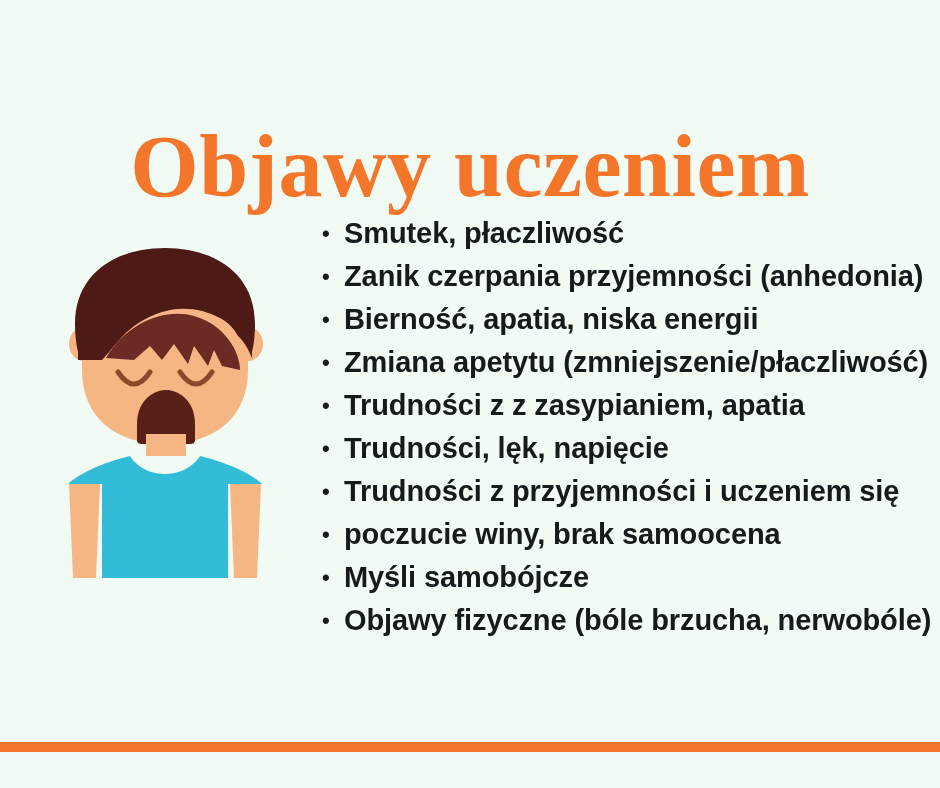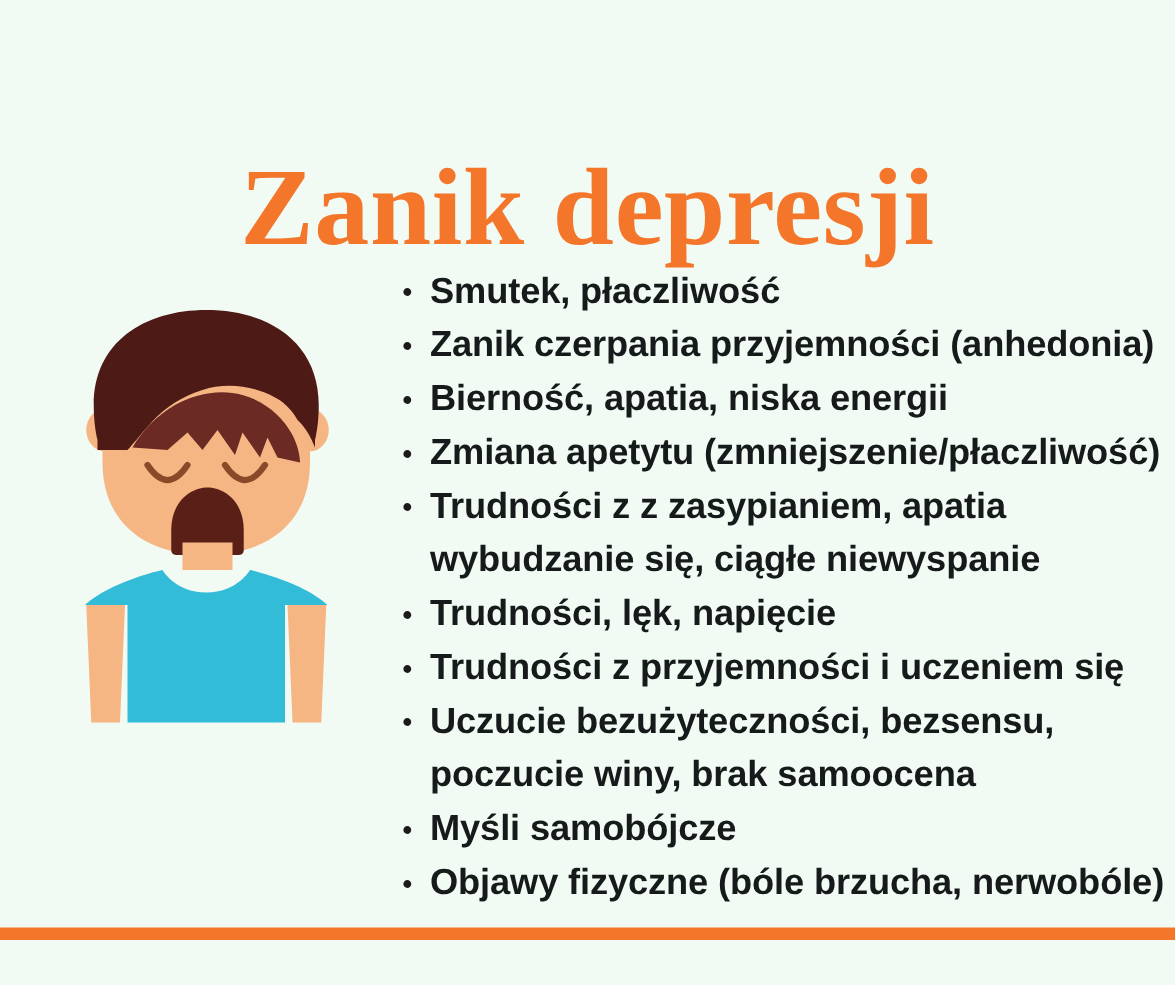--- a/index.html
+++ b/index.html
@@ -90,21 +90,21 @@
     width: 940px;
     height: 10px;
     background: #f4762b;
   }
 </style>
 </head>
 <body>
 
 <div id="poster">
 
-  <h1 id="title">Zanik depresji</h1>
+  <h1 id="title">Objawy uczeniem</h1>
 
   <div id="illustration">
     <svg width="240" height="345" viewBox="0 0 240 345" xmlns="http://www.w3.org/2000/svg">
 
       <ellipse cx="22" cy="96" rx="15" ry="17" fill="#f5b683"></ellipse>
 
       <ellipse cx="186" cy="96" rx="15" ry="17" fill="#f5b683"></ellipse>
 
       <path d="M 20 72
                C 20 26, 58 4, 103 4
@@ -203,39 +203,37 @@
       <div class="bullet-row">
         <span class="bullet-dot">•</span>
         <span class="bullet-text-wrap">
           <div class="bullet-line">Zmiana apetytu (zmniejszenie/płaczliwość)</div>
         </span>
       </div>
       <div class="bullet-row">
         <span class="bullet-dot">•</span>
         <span class="bullet-text-wrap">
           <div class="bullet-line">Trudności z z zasypianiem, apatia</div>
-          <div class="bullet-line">wybudzanie się, ciągłe niewyspanie</div>
         </span>
       </div>
       <div class="bullet-row">
         <span class="bullet-dot">•</span>
         <span class="bullet-text-wrap">
           <div class="bullet-line">Trudności, lęk, napięcie</div>
         </span>
       </div>
       <div class="bullet-row">
         <span class="bullet-dot">•</span>
         <span class="bullet-text-wrap">
           <div class="bullet-line">Trudności z przyjemności i uczeniem się</div>
         </span>
       </div>
       <div class="bullet-row">
         <span class="bullet-dot">•</span>
         <span class="bullet-text-wrap">
-          <div class="bullet-line">Uczucie bezużyteczności, bezsensu,</div>
           <div class="bullet-line">poczucie winy, brak samoocena</div>
         </span>
       </div>
       <div class="bullet-row">
         <span class="bullet-dot">•</span>
         <span class="bullet-text-wrap">
           <div class="bullet-line">Myśli samobójcze</div>
         </span>
       </div>
       <div class="bullet-row">

